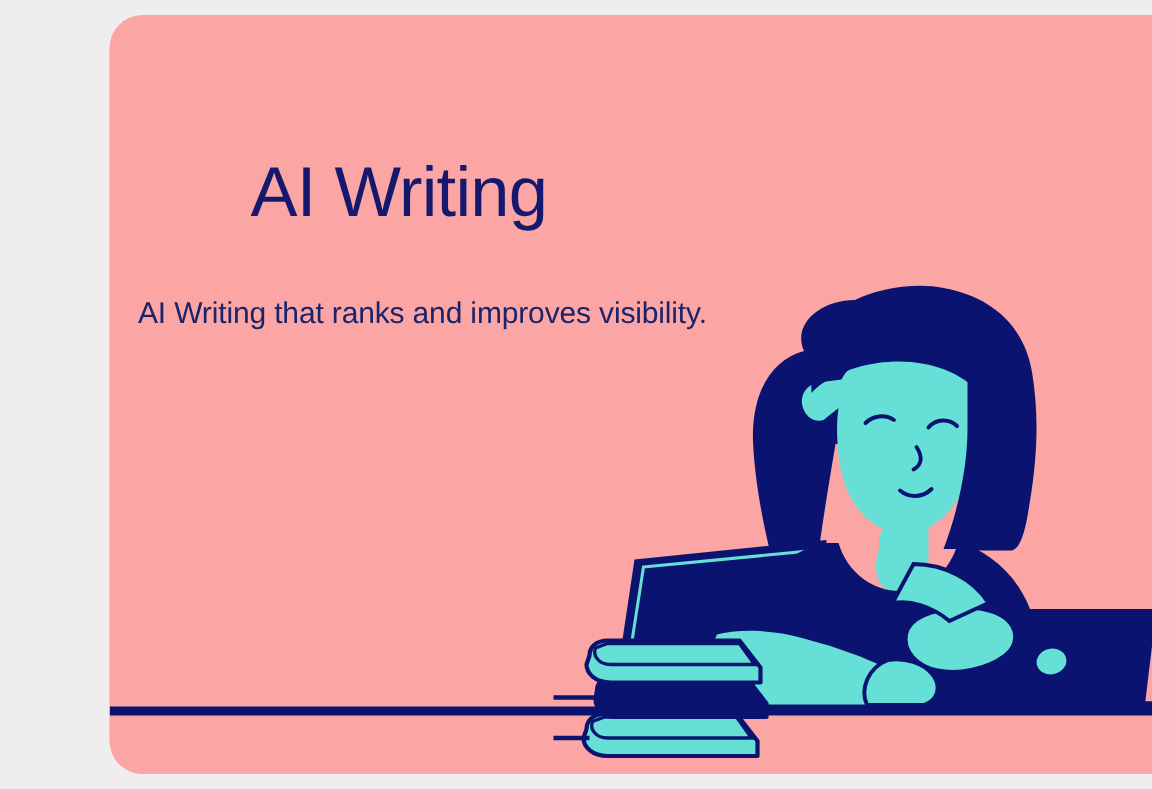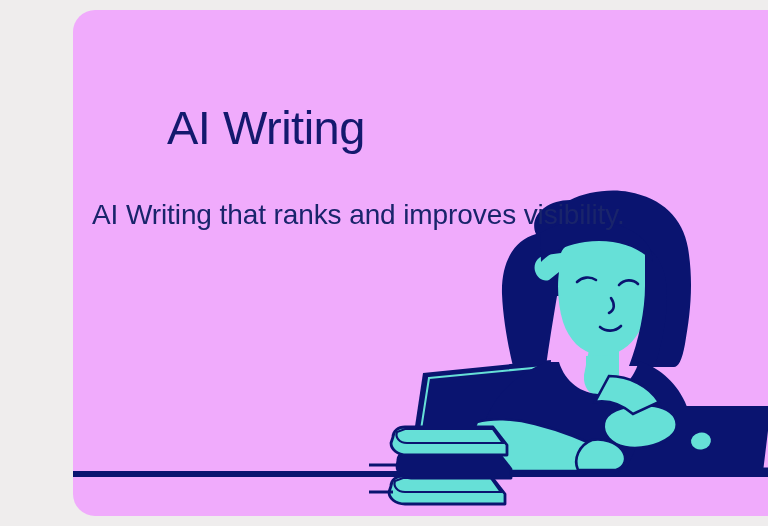--- a/index.html
+++ b/index.html
@@ -43,21 +43,21 @@
     letter-spacing: -0.5px;
     color: #14196e;
     line-height: 1.1;
     font-family: "Liberation Sans", sans-serif;
   }
   #page-subtitle {
     position: absolute;
     left: 19px;
     top: 186px;
     margin: 0;
-    font-size: 28px;
+    font-size: 20px;
     font-weight: 400;
     color: #19246b;
     line-height: 1.35;
     letter-spacing: -0.1px;
     font-family: "Liberation Sans", sans-serif;
   }
   #hero-illustration {
     position: absolute;
     left: 0;
     top: 0;
@@ -67,21 +67,21 @@
   }
   #hero-illustration svg {
     display: block;
     width: 695px;
     height: 506px;
   }
 </style>
 </head>
 <body style="background: rgb(239, 237, 237);">
 
-<div id="hero-card" style="background: #f0abfc; text-align: center;">
+<div id="hero-card" style="background: #fca5a5; text-align: center;">
 
   <div id="hero-illustration">
     <svg viewBox="0 0 695 506" xmlns="http://www.w3.org/2000/svg" aria-hidden="true">
 
       <g>
         <path d="M350 363 L478 350 L470 465 L335 463 Z" fill="#0a1470"></path>
         <path d="M356 368 L470 357 L463 459 L342 458 Z" fill="#0a1470" stroke="#66e0d7" stroke-width="2"></path>
         <path d="M330 462 L480 462" stroke="#0a1470" stroke-width="4" fill="none"></path>
       </g>
 

